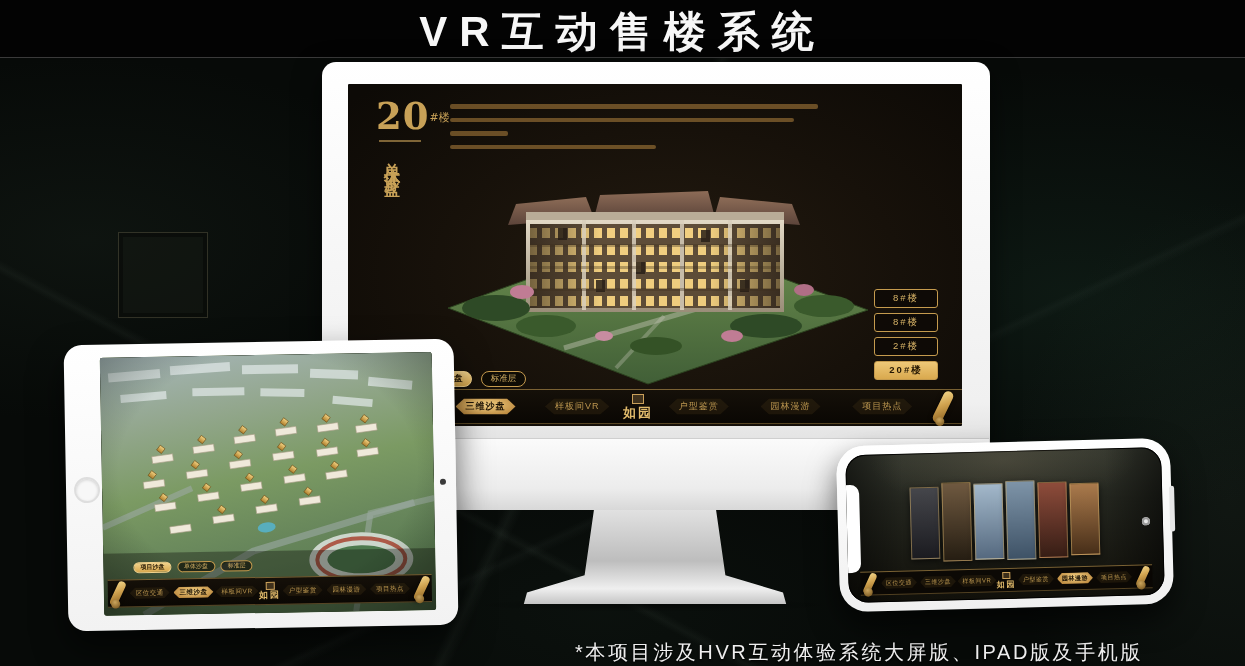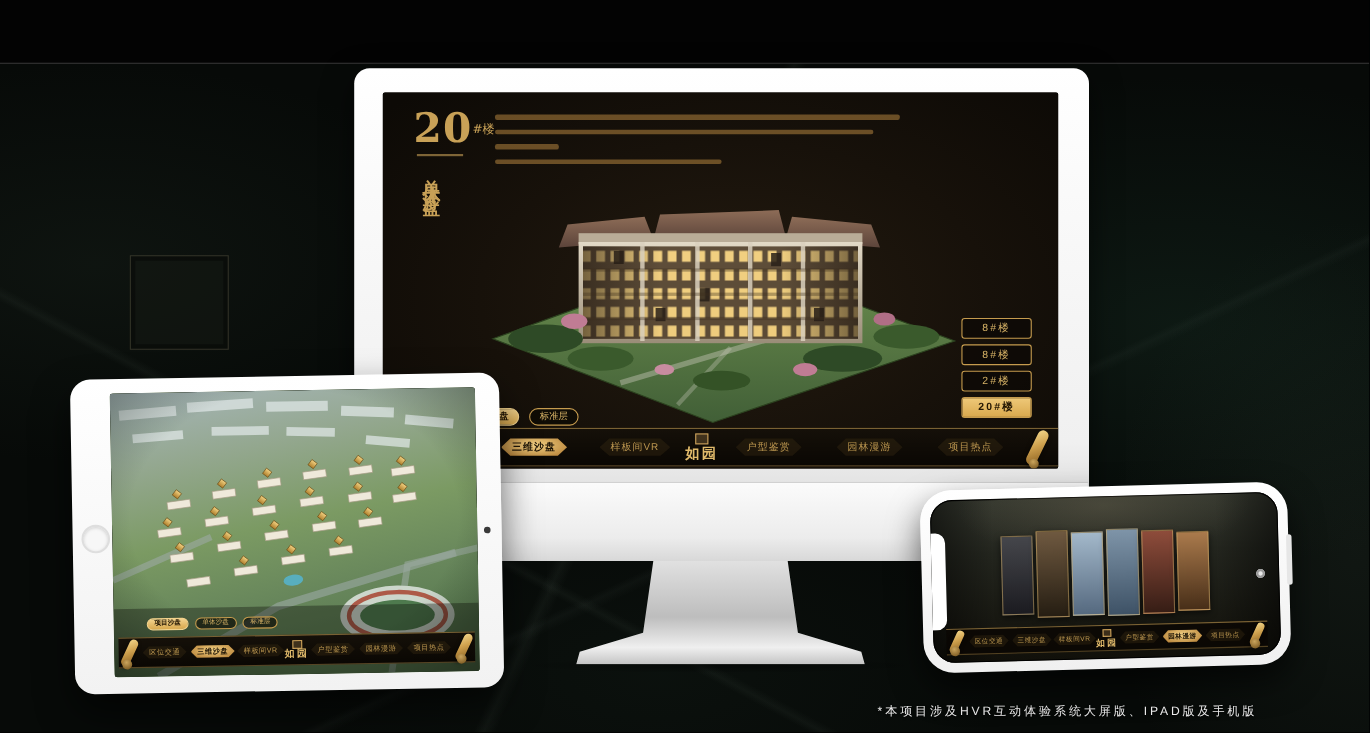--- a/index.html
+++ b/index.html
@@ -15,21 +15,21 @@
       radial-gradient(620px 320px at 86% 44%,rgba(40,85,65,.20),transparent 70%),
       radial-gradient(520px 260px at 7% 36%,rgba(52,72,58,.16),transparent 70%),
       radial-gradient(460px 220px at 48% 92%,rgba(36,58,46,.14),transparent 70%),
       radial-gradient(300px 400px at 99% 75%,rgba(60,80,66,.18),transparent 75%);}
   .bg-sign{position:absolute;left:118px;top:232px;width:88px;height:84px;
     border:1px solid rgba(225,205,155,.16);background:rgba(22,26,19,.45);box-shadow:inset 0 0 0 4px rgba(0,0,0,.35);}
   .title-band{position:absolute;left:0;top:0;width:100%;height:57px;background:#030303;
     border-bottom:1px solid rgba(255,255,255,.22);}
   .page-title{position:absolute;left:0;top:4px;width:100%;text-align:center;color:#f7f7f7;
     font-size:42px;font-weight:bold;letter-spacing:12px;}
-  .footnote{position:absolute;right:102px;top:639px;color:#efefef;font-size:11px;letter-spacing:2.6px;
+  .footnote{position:absolute;right:102px;top:639px;color:#efefef;font-size:20px;letter-spacing:2.6px;
     text-shadow:0 1px 2px #000;}
 
   
   .pill{display:inline-block;border:1px solid #c59b4e;border-radius:9px;background:rgba(12,9,4,.62);
     color:#d6b266;padding:2px 9px;margin-right:6px;line-height:1.15;white-space:nowrap;}
   .pill[data-active="true"]{background:linear-gradient(180deg,#f2d28c,#d9a94e);color:#241703;
     border-color:#f2d28c;font-weight:bold;}
   .menubar{position:absolute;display:flex;align-items:center;
     background:linear-gradient(180deg,#151009,#0a0703);
     border-top:1px solid rgba(214,172,92,.55);border-bottom:1px solid rgba(214,172,92,.35);}
@@ -119,20 +119,21 @@
   .p-menubar .scroll-icon{width:7px;height:22px;margin:0 6px;}
   .p-menubar .logo-seal{width:6px;height:5px;margin-bottom:1px;}
 </style>
 </head>
 <body>
 
 <div class="stage">
   <div class="bg-tex"></div>
   <div class="bg-sign"></div>
   <div class="title-band"></div>
+  <div class="page-title">VR互动售楼系统</div>
 
   <div class="m-floor-shadow"></div>
   <div class="m-stand"></div>
   <div class="monitor">
     <div class="m-screen">
       <div class="m-screen-bg"></div>
 
       <div class="m-head-num"><span>20</span><span class="m-head-suffix">#楼</span></div>
       <div class="m-head-rule"></div>
       <div class="m-vert">单体沙盘</div>

